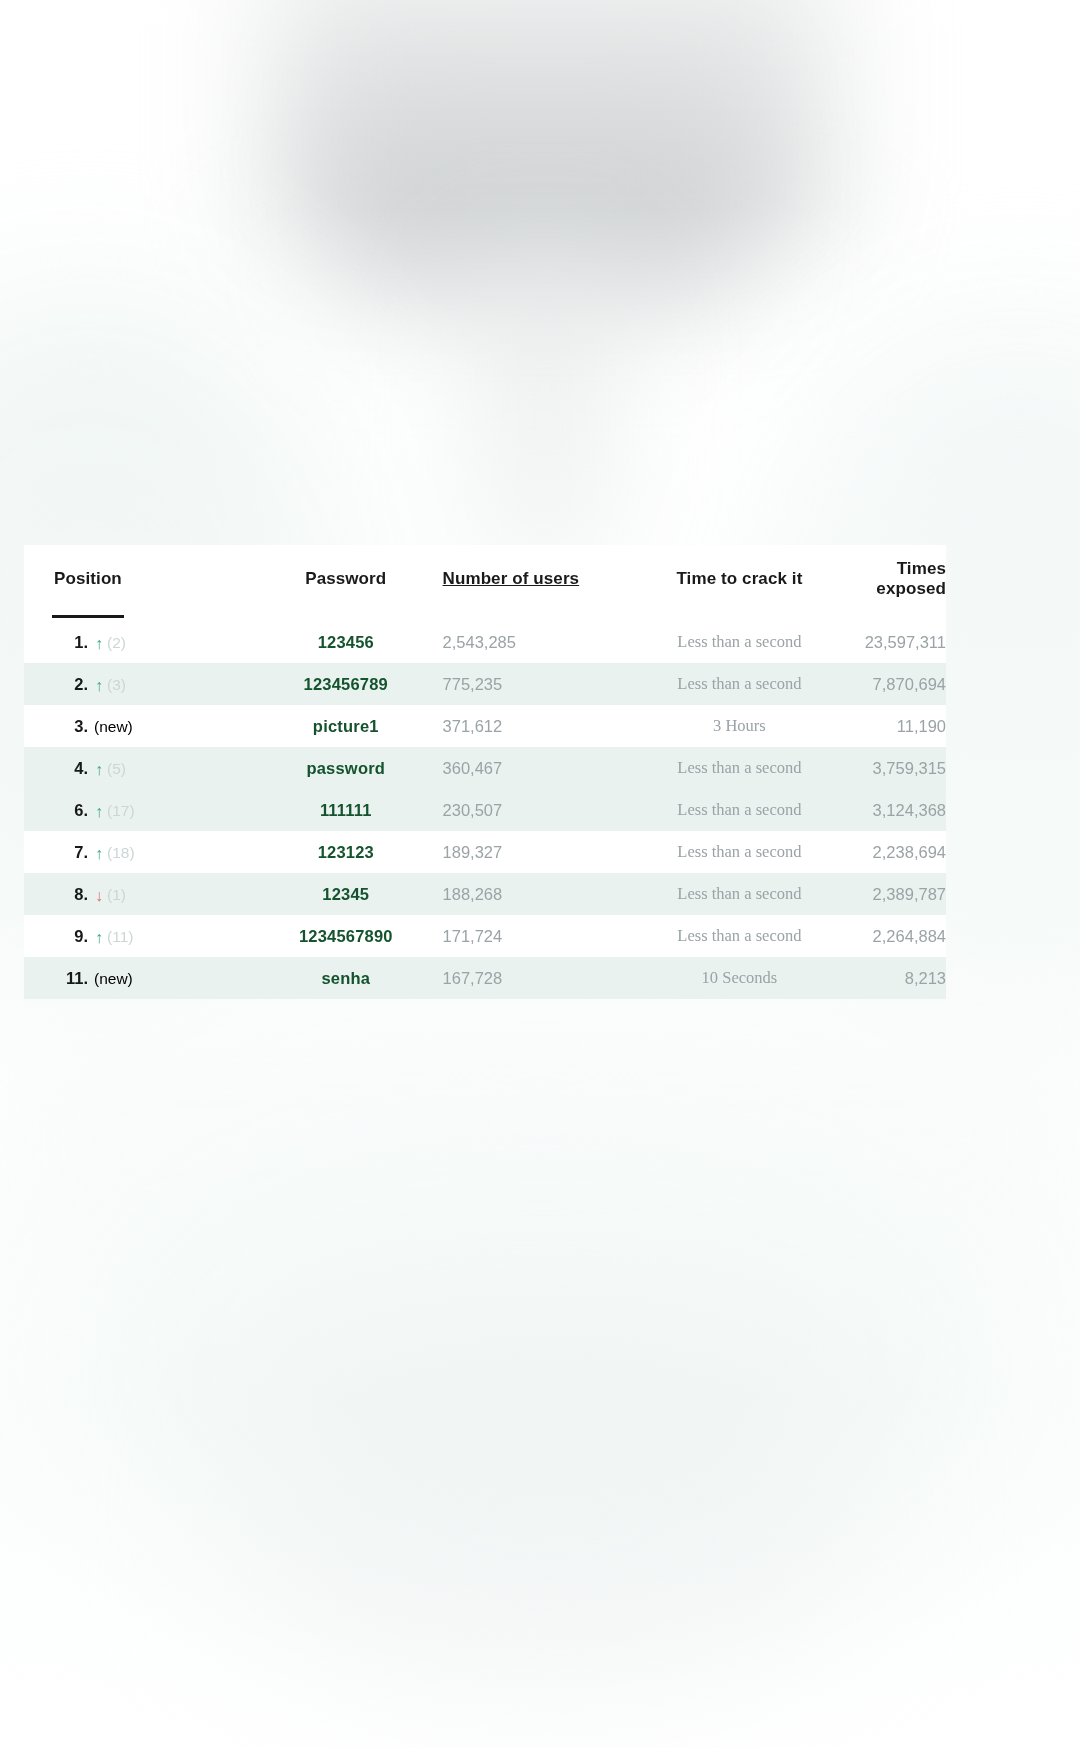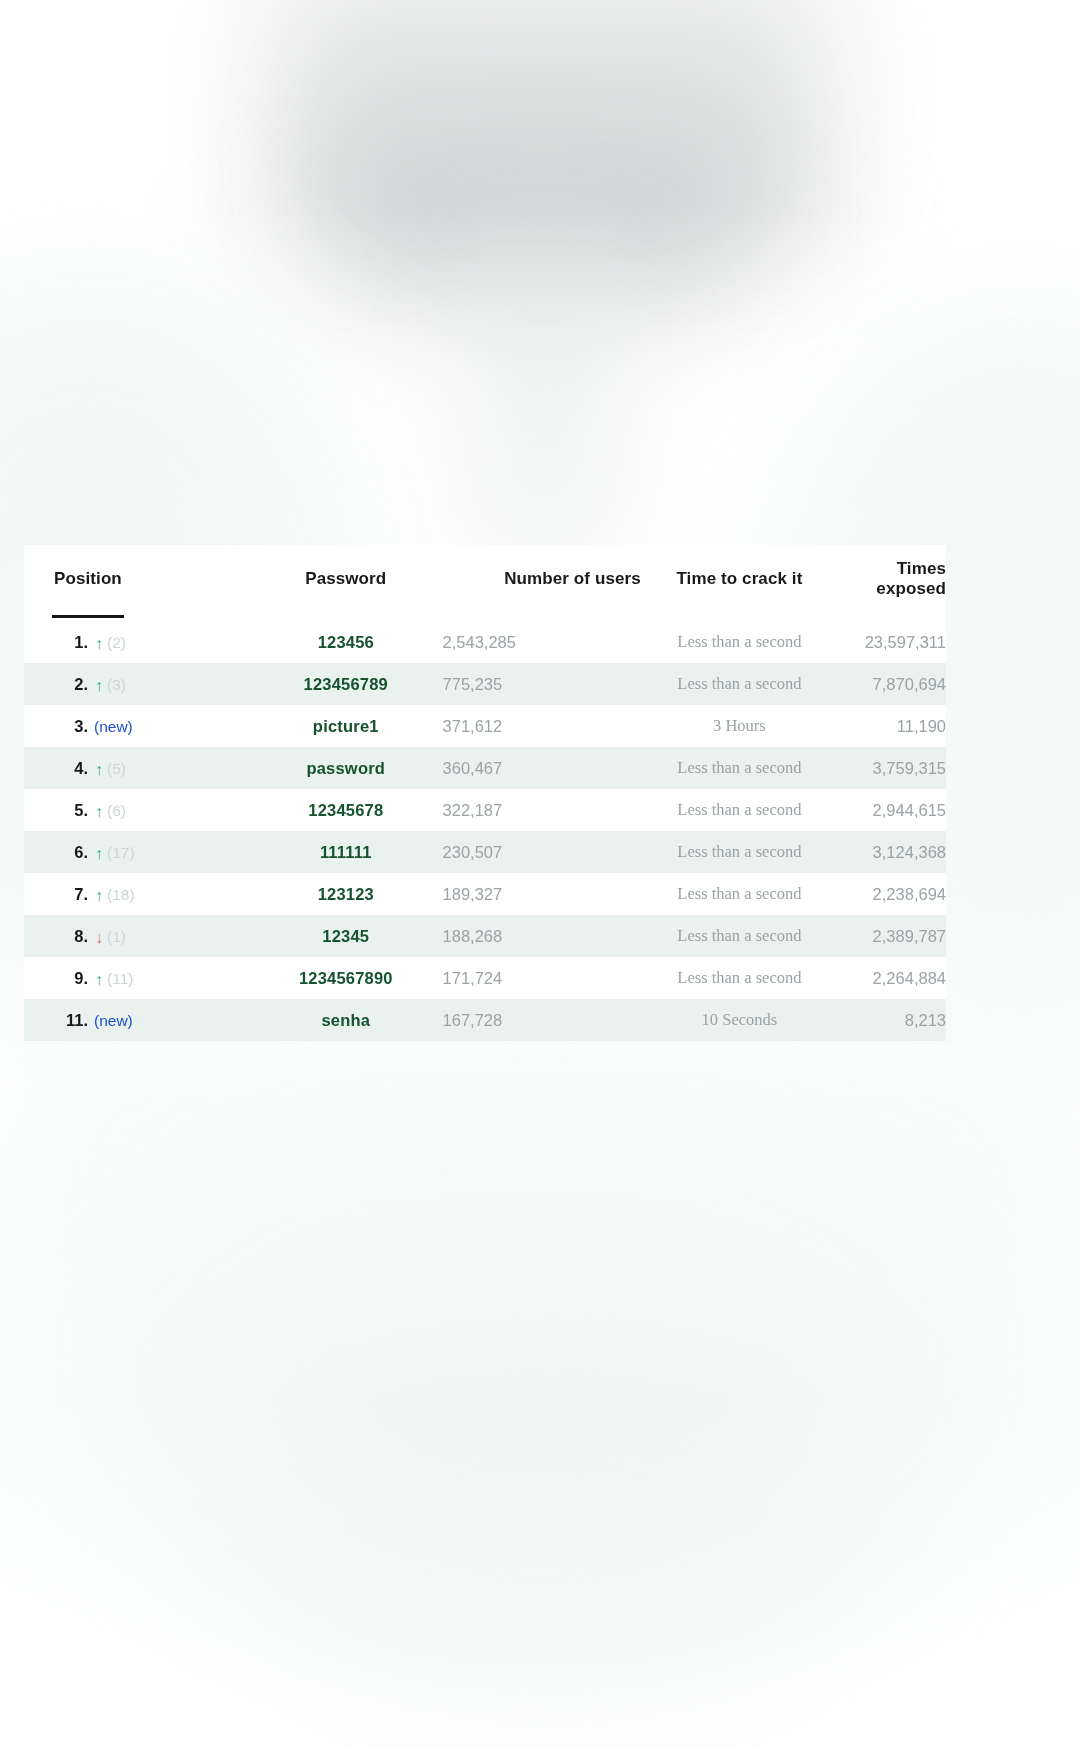--- a/index.html
+++ b/index.html
@@ -126,21 +126,21 @@
     color: #1a1a1a;
     padding: 14px 0 12px 0;
     letter-spacing: .1px;
     background: #ffffff;
   }
   thead th.th-pos {
     text-align: left;
     padding-left: 30px;
   }
   thead th.th-pw   { text-align: center; }
-  thead th.th-users{ text-align: right; }
+  thead th.th-users{ text-align: left; text-decoration: underline; }
   thead th.th-time { text-align: center; }
   thead th.th-exp  { text-align: right; padding-right: 0; }
   thead tr.rule-row td {
     padding: 0;
     background: #ffffff;
     height: 10px;
   }
   .pos-rule {
     width: 72px;
     height: 3px;
@@ -174,21 +174,21 @@
   .trend {
     display: inline-block;
     margin: 0 4px 0 7px;
     font-size: 16px;
     line-height: 1;
     vertical-align: -1px;
   }
   .trend.up   { color: #3fa98c; }
   .trend.down { color: #e2707c; }
   .prev-pos   { color: #cdd6d6; font-size: 15.5px; }
-  .new-badge  { color: #1d4ed8; font-size: 15.5px; margin-left: 6px; }
+  .new-badge  { color: #000000; font-size: 15.5px; margin-left: 6px; }
 
   td.cell-pw {
     text-align: center;
     color: #14532d;
     font-weight: 700;
     font-size: 16.5px;
     letter-spacing: .2px;
   }
   td.cell-users { text-align: left; }
   td.cell-time  { text-align: center; font-family: Liberation Serif, serif; }
@@ -258,27 +258,20 @@
           <td class="cell-time">3 Hours</td>
           <td class="cell-exp">11,190</td>
         </tr>
         <tr class="even">
           <td class="cell-pos"><span class="rank-num">4.</span><span class="trend up">↑</span><span class="prev-pos">(5)</span></td>
           <td class="cell-pw">password</td>
           <td class="cell-users">360,467</td>
           <td class="cell-time">Less than a second</td>
           <td class="cell-exp">3,759,315</td>
         </tr>
-        <tr class="odd">
-          <td class="cell-pos"><span class="rank-num">5.</span><span class="trend up">↑</span><span class="prev-pos">(6)</span></td>
-          <td class="cell-pw">12345678</td>
-          <td class="cell-users">322,187</td>
-          <td class="cell-time">Less than a second</td>
-          <td class="cell-exp">2,944,615</td>
-        </tr>
         <tr class="even">
           <td class="cell-pos"><span class="rank-num">6.</span><span class="trend up">↑</span><span class="prev-pos">(17)</span></td>
           <td class="cell-pw">111111</td>
           <td class="cell-users">230,507</td>
           <td class="cell-time">Less than a second</td>
           <td class="cell-exp">3,124,368</td>
         </tr>
         <tr class="odd">
           <td class="cell-pos"><span class="rank-num">7.</span><span class="trend up">↑</span><span class="prev-pos">(18)</span></td>
           <td class="cell-pw">123123</td>

